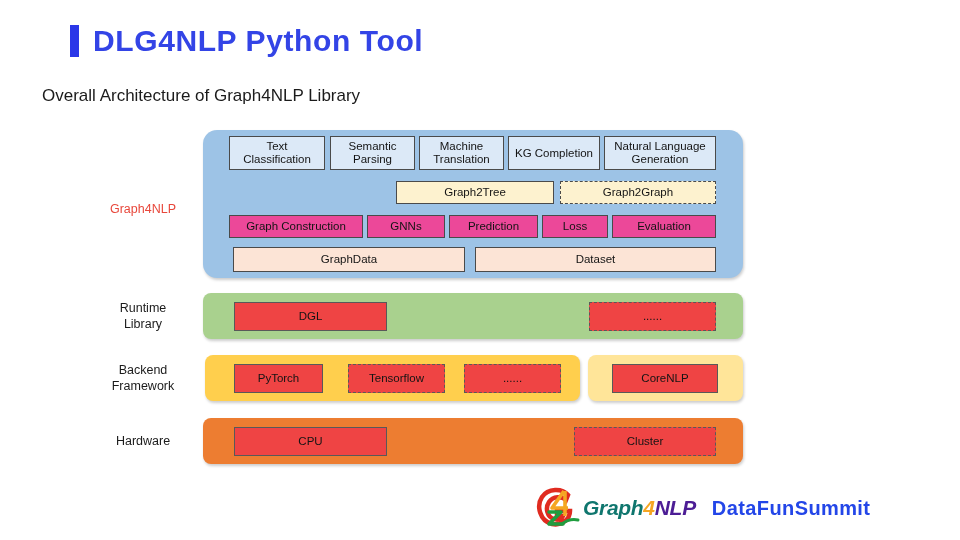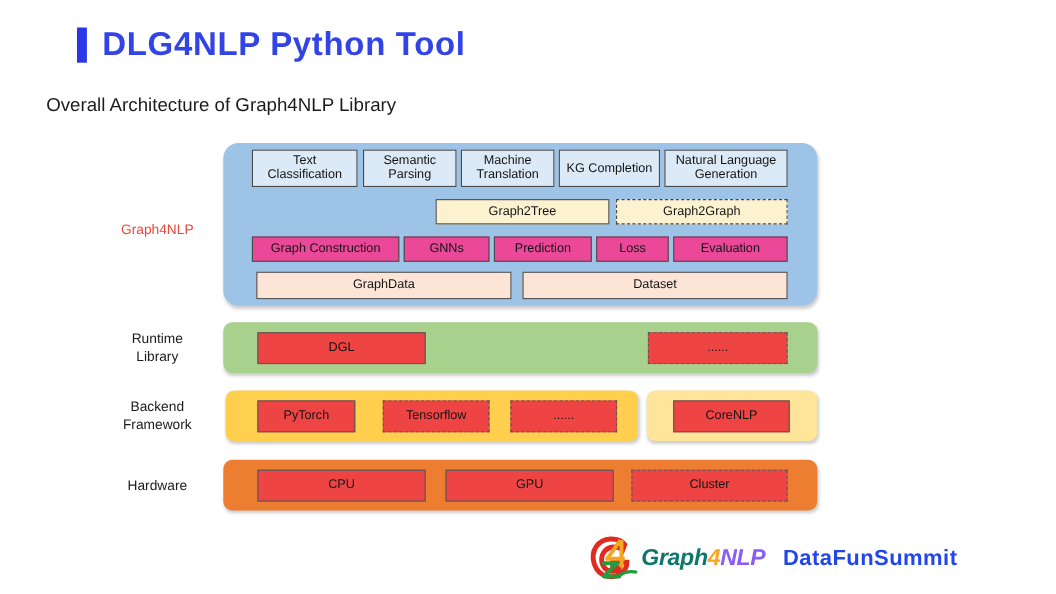--- a/index.html
+++ b/index.html
@@ -159,21 +159,21 @@
   #g4nlp-text {
     font-size: 21px;
     font-weight: bold;
     font-style: italic;
     letter-spacing: -0.3px;
     white-space: nowrap;
     margin-right: 16px;
   }
   .lg-red   { color: #0f766e; }
   .lg-org   { color: #f5a623; }
-  .lg-green { color: #8b5cf6; }
+  .lg-green { color: #4c1d95; }
   #datafun-text {
     font-size: 20px;
     font-weight: bold;
     color: #2346e8;
     letter-spacing: 0.4px;
     white-space: nowrap;
   }
 </style>
 </head>
 <body>
@@ -250,21 +250,20 @@
 
   <div class="box gray-box" style="left:234px; top:302px; width:153px; height:29px;">DGL</div>
   <div class="box gray-box dashed" style="left:589px; top:302px; width:127px; height:29px;">......</div>
 
   <div class="box gray-box" style="left:234px; top:364px; width:89px; height:29px;">PyTorch</div>
   <div class="box gray-box dashed" style="left:348px; top:364px; width:97px; height:29px;">Tensorflow</div>
   <div class="box gray-box dashed" style="left:464px; top:364px; width:97px; height:29px;">......</div>
   <div class="box gray-box" style="left:612px; top:364px; width:106px; height:29px;">CoreNLP</div>
 
   <div class="box gray-box" style="left:234px; top:427px; width:153px; height:29px;">CPU</div>
-  <div class="box gray-box" style="left:405px; top:427px; width:153px; height:29px;">GPU</div>
   <div class="box gray-box dashed" style="left:574px; top:427px; width:142px; height:29px;">Cluster</div>
 </div>
 
 <div id="footer-logos">
   <div id="g4nlp-mark">
     <svg width="46" height="44" viewBox="0 0 46 44" xmlns="http://www.w3.org/2000/svg">
       <path d="M33 9 C27 2, 13 2, 7 11 C1 20, 5 35, 17 38 C27 40, 35 33, 35 25 L22 25 L22 30 L28 30 C27 33, 23 34, 19 33 C12 31, 10 22, 14 16 C18 10, 27 10, 31 14 Z" fill="none" stroke="#e02b20" stroke-width="4.5" stroke-linecap="round"></path>
       <path d="M29 5 L17 22 L33 22" fill="none" stroke="#f5a623" stroke-width="3.6" stroke-linejoin="round"></path>
       <path d="M30 5 L30 30" fill="none" stroke="#f5a623" stroke-width="3.6"></path>
       <path d="M14 26 L26 26 L14 38 L28 38" fill="none" stroke="#1f9d3f" stroke-width="3.6" stroke-linejoin="round" stroke-linecap="round"></path>

